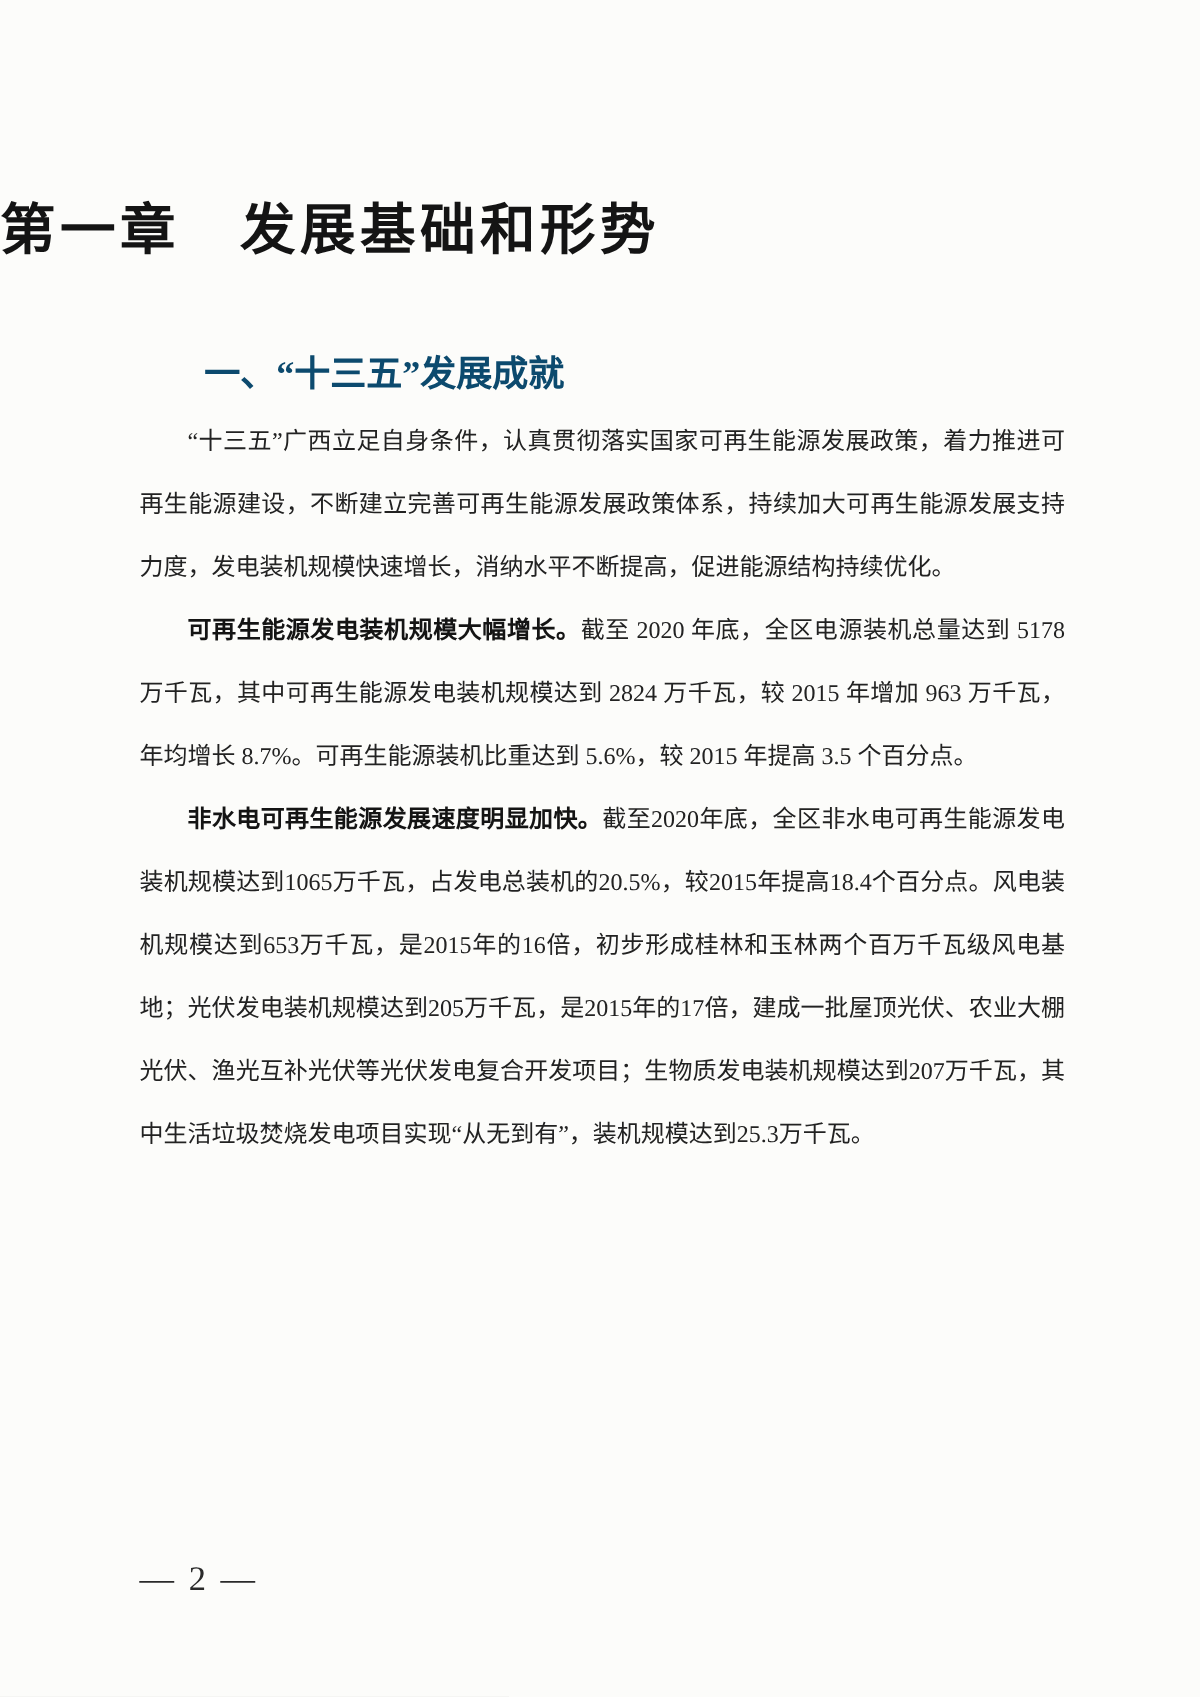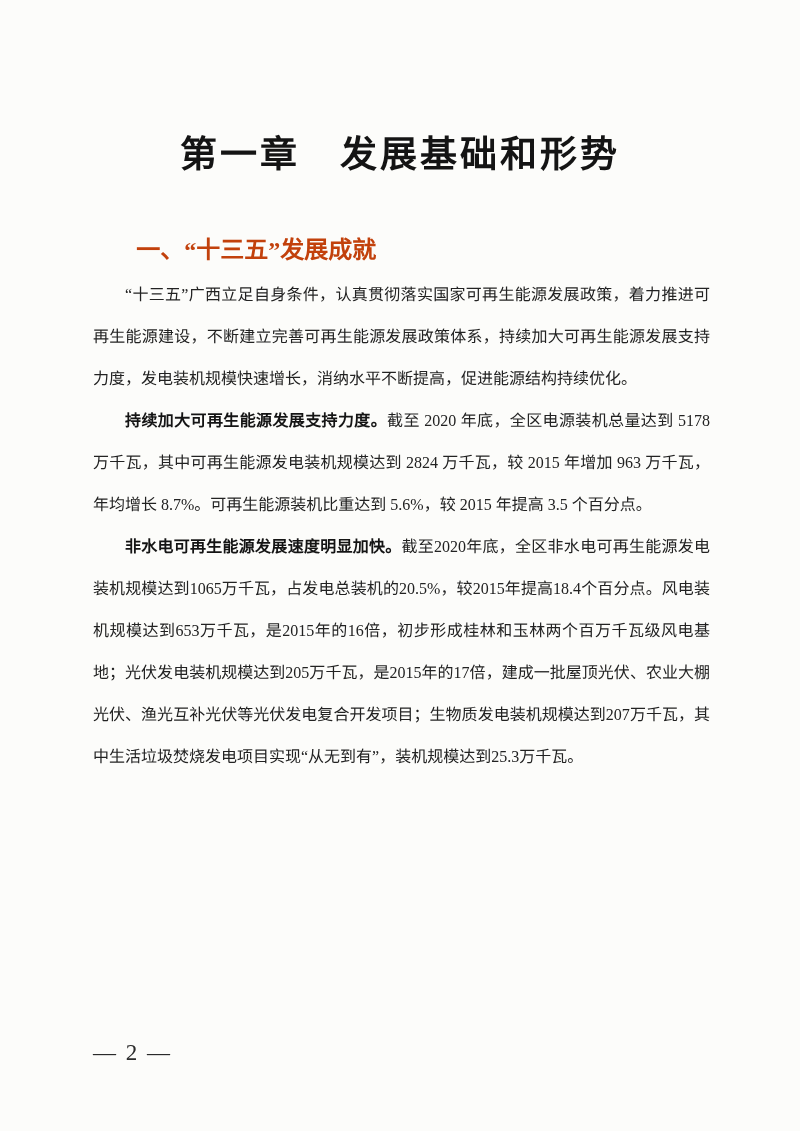--- a/index.html
+++ b/index.html
@@ -13,34 +13,33 @@
     height: 1131px;
     margin: 0 auto;
     background: #fcfcfa;
     color: #1e1e1e;
     font-family: "Liberation Serif", "DejaVu Serif", serif;
     box-sizing: border-box;
     overflow: hidden;
   }
   .chapter-title {
     margin: 130px 0 0 0;
-    text-align: center;
     font-size: 37px;
     line-height: 50px;
     font-weight: bold;
     letter-spacing: 3px;
     color: #141414;
   }
   .section-heading {
     margin: 48px 90px 0 93px;
     font-size: 24px;
     line-height: 44px;
     font-weight: bold;
     text-indent: 1.8em;
-    color: #c2410c;
+    color: #0c4a6e;
   }
   .body-block {
     margin: 2px 90px 0 93px;
     font-size: 16px;
     line-height: 42px;
     text-align: justify;
     text-justify: inter-ideograph;
     color: #222;
   }
   .para {
@@ -68,18 +67,18 @@
 </head>
 <body>
 
 <div class="page">
   <h1 class="chapter-title">第一章　发展基础和形势</h1>
 
   <h2 class="section-heading">一、“十三五”发展成就</h2>
 
   <div class="body-block">
       <p class="para"><span>“十三五”广西立足自身条件，认真贯彻落实国家可再生能源发展政策，着力推进可再生能源建设，不断建立完善可再生能源发展政策体系，持续加大可再生能源发展支持力度，发电装机规模快速增长，消纳水平不断提高，促进能源结构持续优化。</span></p>
-      <p class="para"><span class="bold">持续加大可再生能源发展支持力度。</span><span>截至 2020 年底，全区电源装机总量达到 5178 万千瓦，其中可再生能源发电装机规模达到 2824 万千瓦，较 2015 年增加 963 万千瓦，年均增长 8.7%。可再生能源装机比重达到 5.6%，较 2015 年提高 3.5 个百分点。</span></p>
+      <p class="para"><span class="bold">可再生能源发电装机规模大幅增长。</span><span>截至 2020 年底，全区电源装机总量达到 5178 万千瓦，其中可再生能源发电装机规模达到 2824 万千瓦，较 2015 年增加 963 万千瓦，年均增长 8.7%。可再生能源装机比重达到 5.6%，较 2015 年提高 3.5 个百分点。</span></p>
       <p class="para"><span class="bold">非水电可再生能源发展速度明显加快。</span><span>截至2020年底，全区非水电可再生能源发电装机规模达到1065万千瓦，占发电总装机的20.5%，较2015年提高18.4个百分点。风电装机规模达到653万千瓦，是2015年的16倍，初步形成桂林和玉林两个百万千瓦级风电基地；光伏发电装机规模达到205万千瓦，是2015年的17倍，建成一批屋顶光伏、农业大棚光伏、渔光互补光伏等光伏发电复合开发项目；生物质发电装机规模达到207万千瓦，其中生活垃圾焚烧发电项目实现“从无到有”，装机规模达到25.3万千瓦。</span></p>
     </div>
 
   <div class="page-footer">— 2 —</div>
 </div>
 
 </body></html>

